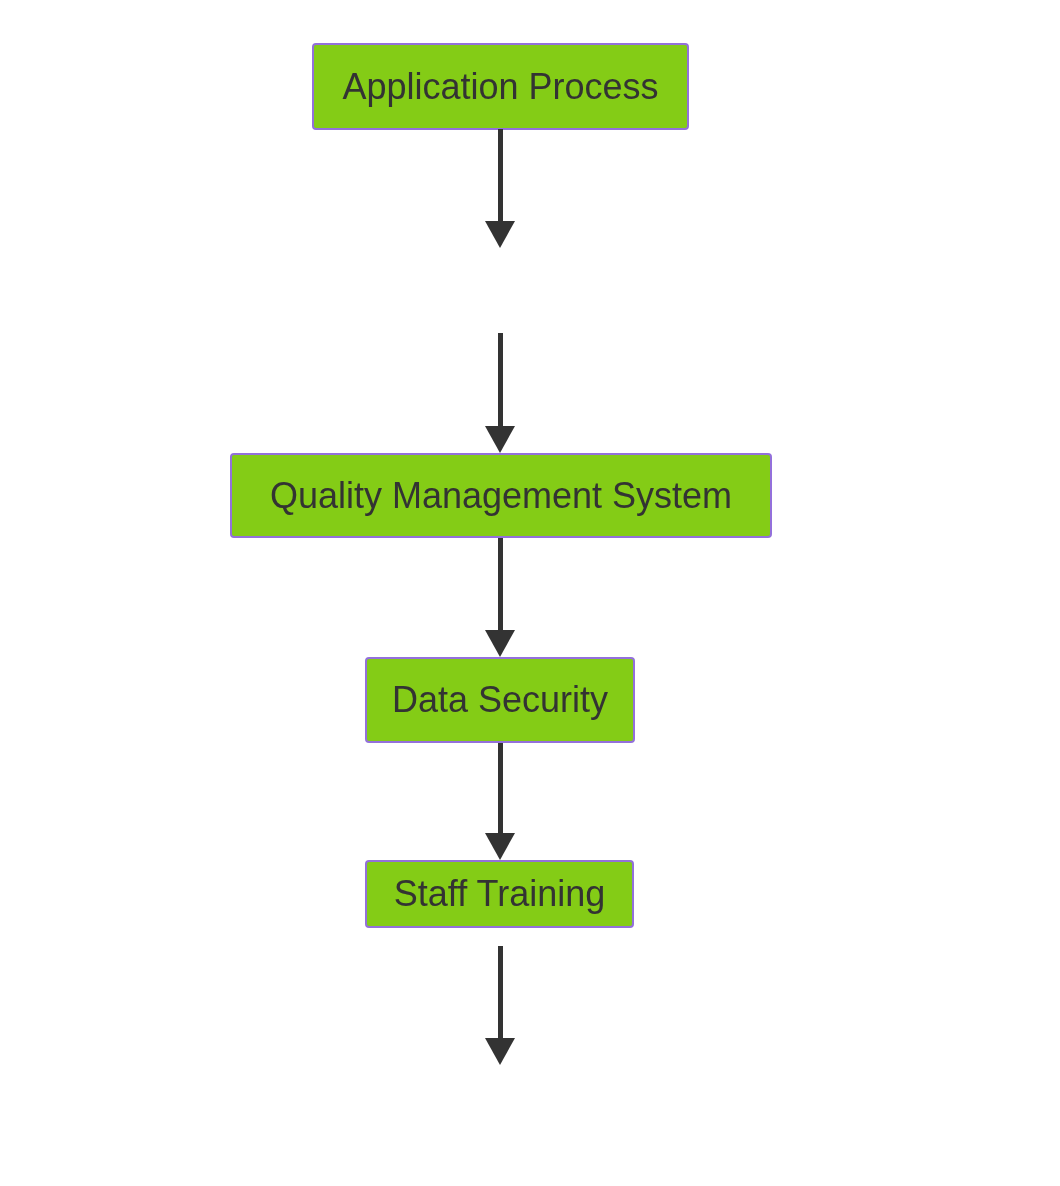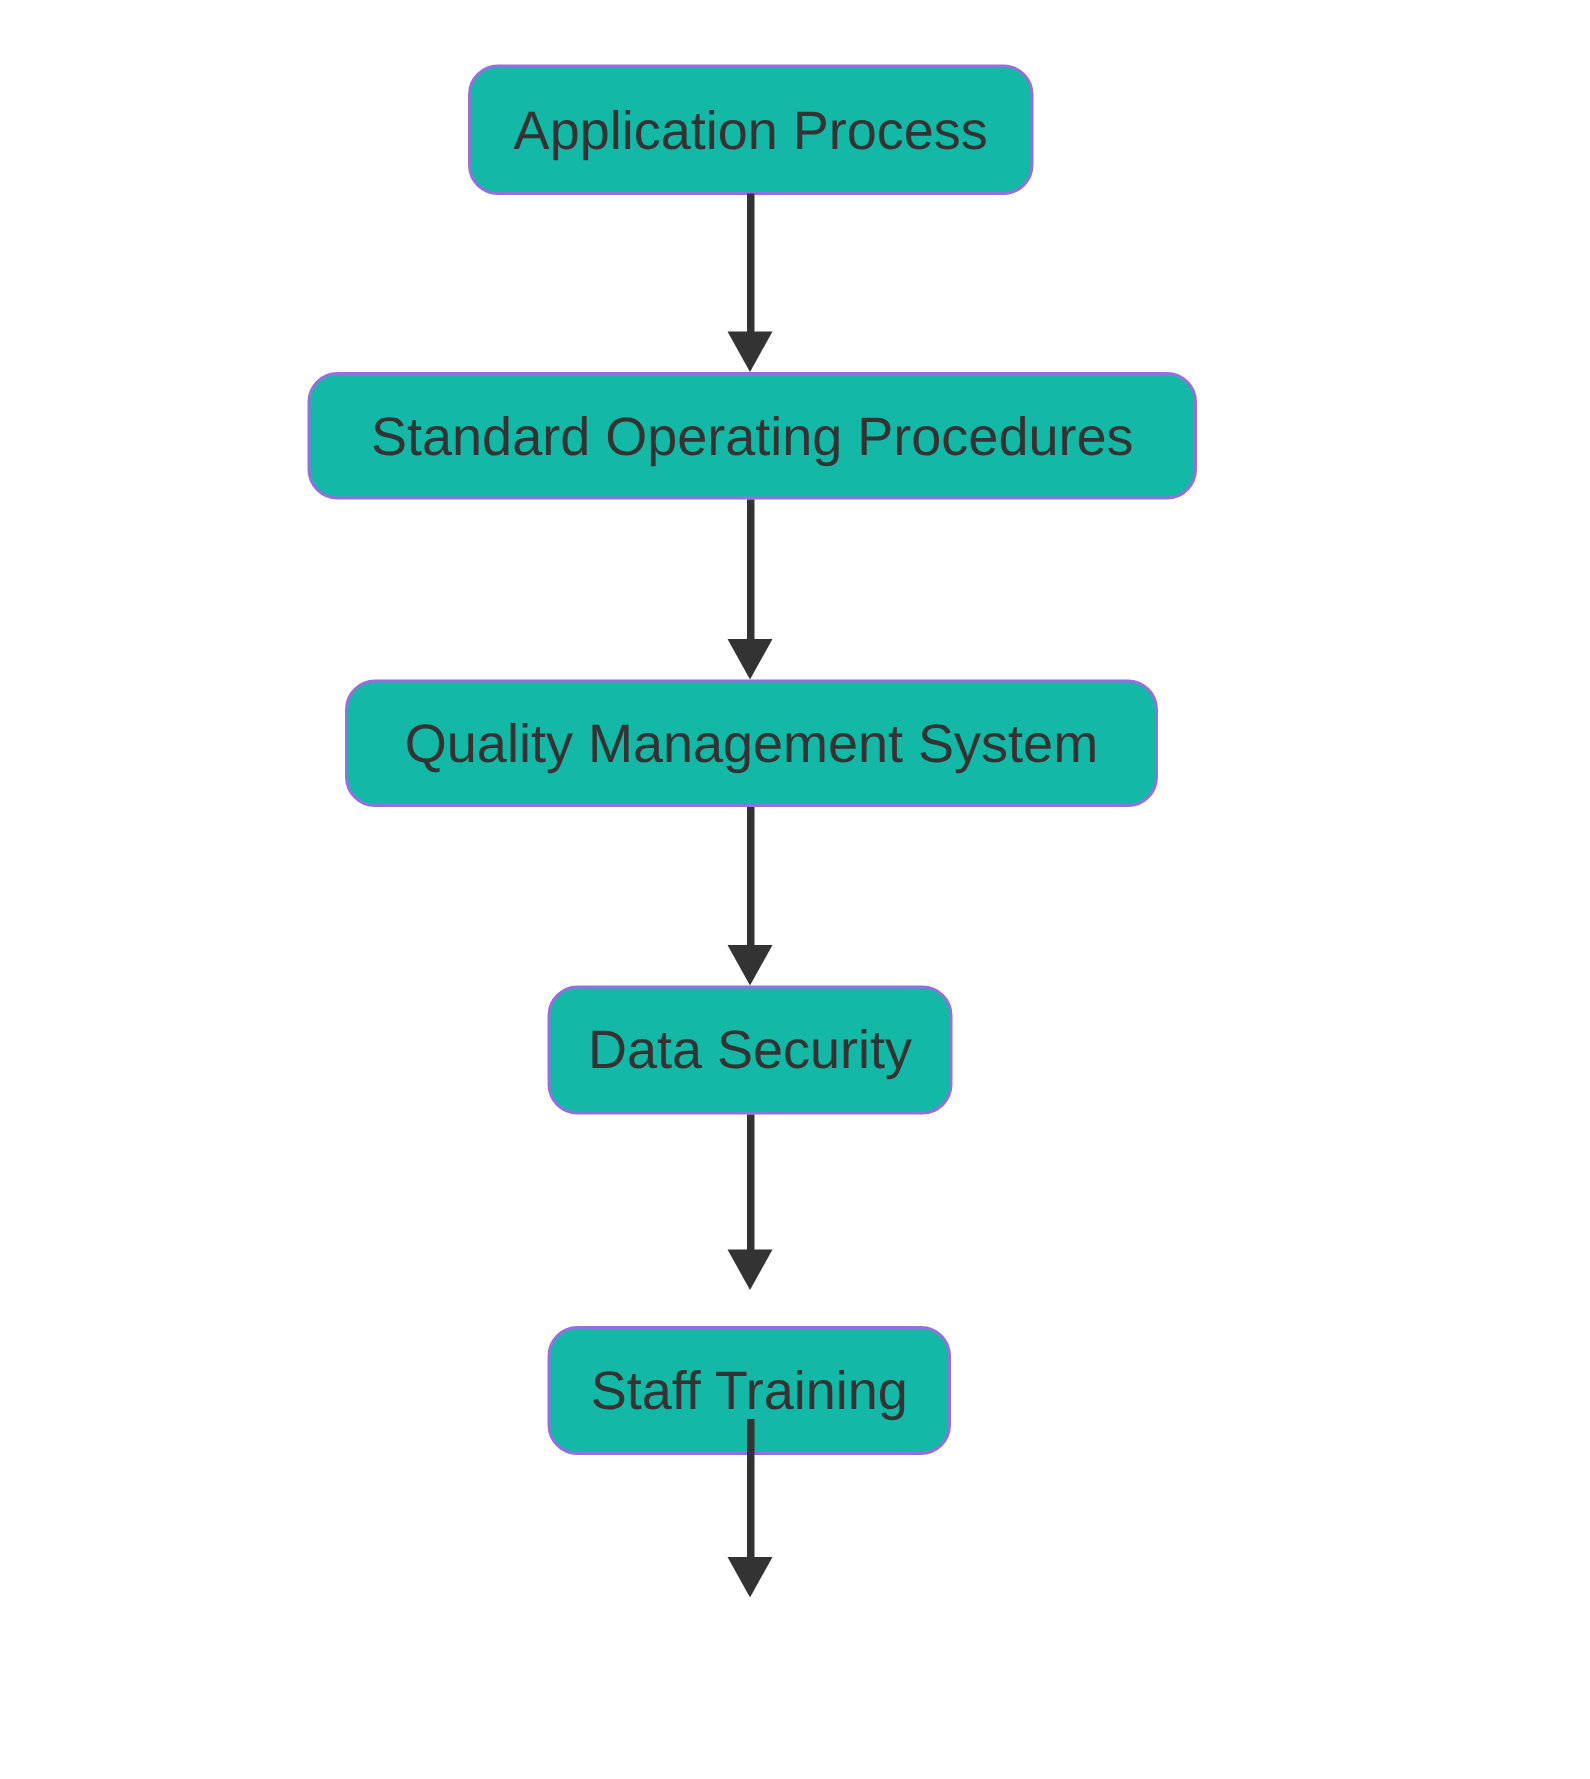--- a/index.html
+++ b/index.html
@@ -11,38 +11,38 @@
   .canvas {
     position: relative;
     width: 1060px;
     height: 1186px;
     background: #FFFFFF;
     overflow: hidden;
   }
   .node {
     position: absolute;
     box-sizing: border-box;
-    background: #14b8a6;
+    background: #84cc16;
     border: 2.5px solid #9370DB;
-    border-radius: 20px;
+    border-radius: 4px;
     color: #333333;
     font-size: 36px;
     line-height: 1;
     display: flex;
     align-items: center;
     justify-content: center;
     white-space: nowrap;
     text-align: center;
   }
   
   .n0 { left: 312px; top: 43px;   width: 377px; height: 87px; }
   .n1 { left: 205px; top: 248px;  width: 593px; height: 85px; }
   .n2 { left: 230px; top: 453px;  width: 542px; height: 85px; text-align: center; }
   .n3 { left: 365px; top: 657px;  width: 270px; height: 86px; }
-  .n4 { left: 365px; top: 860px;  width: 269px; height: 86px; margin-top: 24px; }
+  .n4 { left: 365px; top: 860px;  width: 269px; height: 68px; }
   .n5 { left: 357px; top: 1065px; width: 286px; height: 85px; }
 
   .edge {
     position: absolute;
     left: 485px;
     width: 30px;
   }
   .e0 { top: 129px; height: 119px; }
   .e1 { top: 333px; height: 120px; }
   .e2 { top: 538px; height: 119px; }
@@ -73,21 +73,20 @@
 
 <div class="canvas">
 
   <div class="node n0">Application Process</div>
 
   <div class="edge e0">
     <div class="edge-line"></div>
     <div class="edge-arrowhead"></div>
   </div>
 
-  <div class="node n1">Standard Operating Procedures</div>
 
   <div class="edge e1">
     <div class="edge-line"></div>
     <div class="edge-arrowhead"></div>
   </div>
 
   <div class="node n2">Quality Management System</div>
 
   <div class="edge e2">
     <div class="edge-line"></div>

